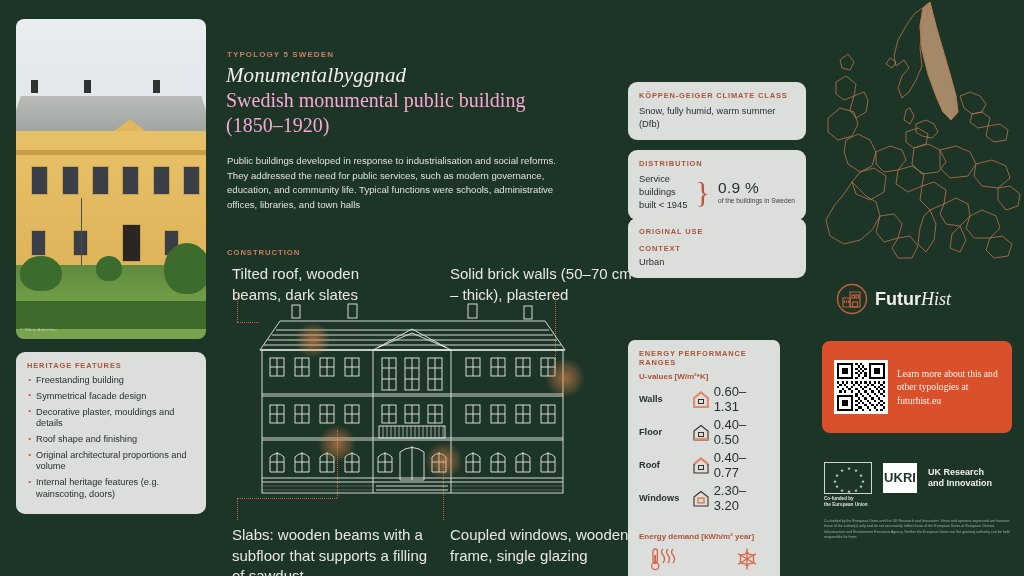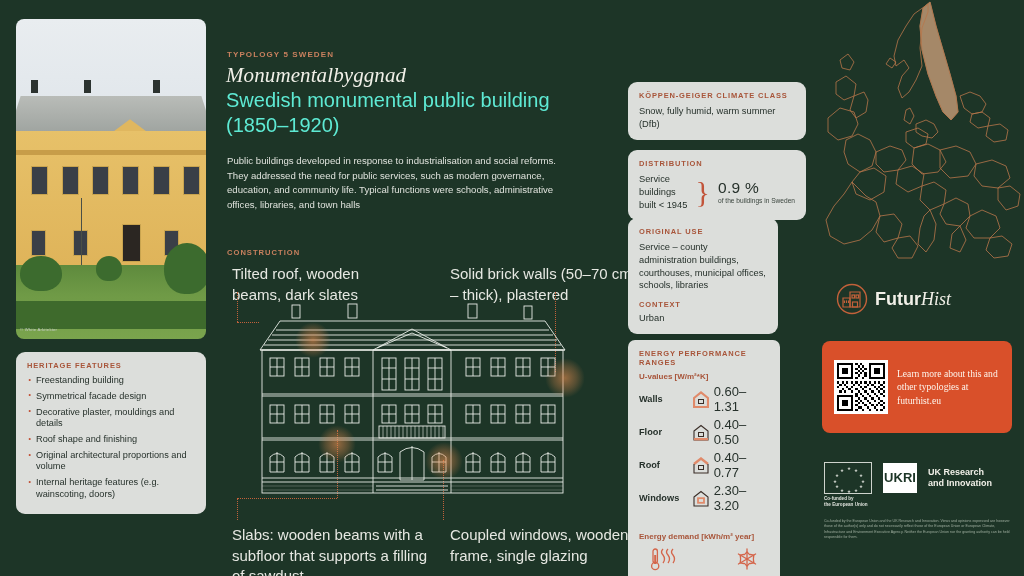--- a/index.html
+++ b/index.html
@@ -76,21 +76,21 @@
     position: absolute; left: 227px; top: 50px;
     color: #c8805e; font-size: 8px; font-weight: bold; letter-spacing: 1.1px;
   }
   #title-sv {
     position: absolute; left: 226px; top: 63px;
     color: #f1f0e8; font-family: "Liberation Serif", serif;
     font-style: italic; font-size: 21px; letter-spacing: 0.1px;
   }
   #title-en {
     position: absolute; left: 226px; top: 88px; width: 330px;
-    color: #5eead4; font-family: Liberation Sans, sans-serif;
+    color: #f9a8d4; font-family: Liberation Serif, serif;
     font-size: 20px; line-height: 1.24;
   }
   #intro {
     position: absolute; left: 227px; top: 154px; width: 352px;
     color: #dfe2dc; font-size: 9.6px; line-height: 1.52;
   }
   #construction-label {
     position: absolute; left: 227px; top: 248px;
     color: #c8805e; font-size: 7.6px; font-weight: bold; letter-spacing: 1px;
   }
@@ -108,21 +108,21 @@
 
   .glow {
     position: absolute; border-radius: 50%;
     background: radial-gradient(circle, rgba(224,138,78,0.62) 0%, rgba(224,138,78,0.28) 42%, rgba(224,138,78,0) 70%);
     pointer-events: none;
   }
 
   
   #koppen { left: 628px; top: 82px; width: 178px; }
   #distribution { left: 628px; top: 150px; width: 178px; }
-  #original-use { left: 628px; top: 218px; width: 150px; }
+  #original-use { left: 628px; top: 218px; width: 178px; }
   #energy { left: 628px; top: 340px; width: 152px; border-radius: 7px; }
 
   .dist-row { display: flex; align-items: center; gap: 8px; justify-content: flex-end; }
   .dist-left { color:#26312b; font-size: 9.3px; line-height: 1.38; flex: 1; }
   .brace { color:#c2543a; font-size: 30px; line-height: 0.75;
            font-family: "Liberation Serif", serif; font-weight: 300; }
   .dist-pct { color:#26312b; font-size: 15.5px; letter-spacing:0.3px; }
   .dist-sub { color:#3a443d; font-size: 6.6px; line-height: 1.28; }
 
   .sub-label {
@@ -526,21 +526,20 @@
       <div class="brace">}</div>
       <div>
         <div class="dist-pct">0.9 %</div>
         <div class="dist-sub">of the buildings in Sweden</div>
       </div>
     </div>
   </div>
 
   <div class="panel" id="original-use">
     <div class="panel-title">ORIGINAL USE</div>
-    <div class="panel-body">Service – county administration buildings, courthouses, municipal offices, schools, libraries</div>
     <div class="sub-label">CONTEXT</div>
     <div class="panel-body">Urban</div>
   </div>
 
   <div class="panel" id="energy">
     <div class="panel-title">ENERGY PERFORMANCE RANGES</div>
     <div class="uv-sub">U-values [W/m²*K]</div>
 
     <div class="uv-row">
       <div class="uv-name">Walls</div>

